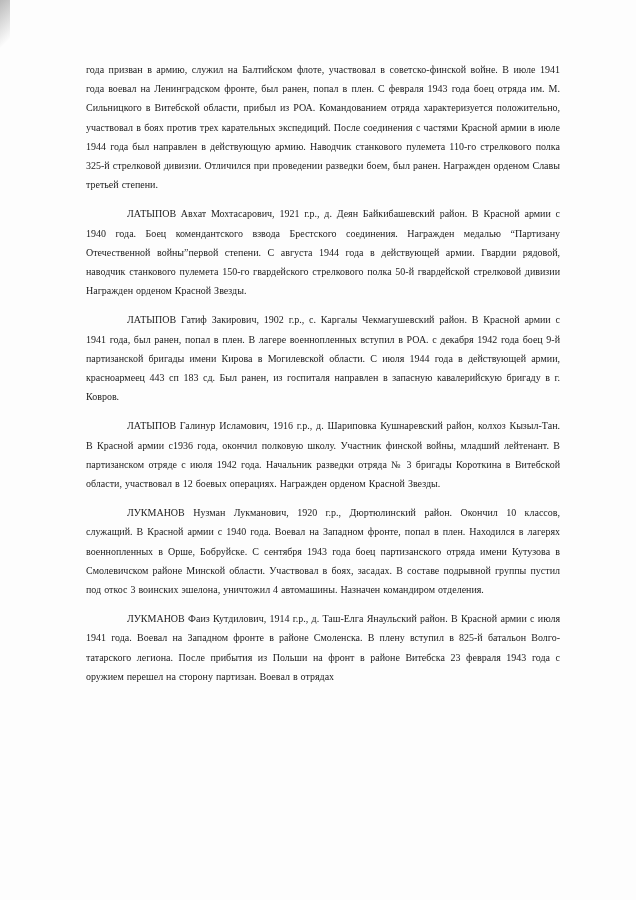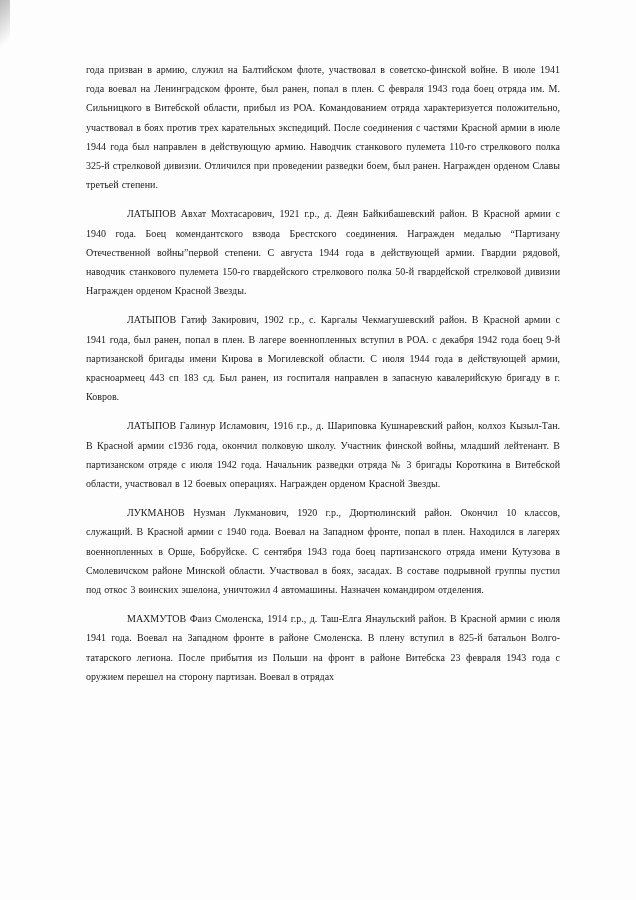--- a/index.html
+++ b/index.html
@@ -61,15 +61,15 @@
 
   <p class="para indented">
     <span class="lead">ЛАТЫПОВ Галинур Исламович,</span><span> 1916 г.р., д. Шариповка Кушнаревский район, колхоз Кызыл-Тан. В Красной армии с1936 года, окончил полковую школу. Участник финской войны, младший лейтенант. В партизанском отряде с июля 1942 года. Начальник разведки отряда № 3 бригады Короткина в Витебской области, участвовал в 12 боевых операциях. Награжден орденом Красной Звезды.</span>
   </p>
 
   <p class="para indented">
     <span class="lead">ЛУКМАНОВ Нузман Лукманович,</span><span> 1920 г.р., Дюртюлинский район. Окончил 10 классов, служащий. В Красной армии с 1940 года. Воевал на Западном фронте, попал в плен. Находился в лагерях военнопленных в Орше, Бобруйске. С сентября 1943 года боец партизанского отряда имени Кутузова в Смолевичском районе Минской области. Участвовал в боях, засадах. В составе подрывной группы пустил под откос 3 воинских эшелона, уничтожил 4 автомашины. Назначен командиром отделения.</span>
   </p>
 
   <p class="para indented">
-    <span class="lead">МАХМУТОВ Фаиз Смоленска,</span><span> 1914 г.р., д. Таш-Елга Янаульский район. В Красной армии с июля 1941 года. Воевал на Западном фронте в районе Смоленска. В плену вступил в 825-й батальон Волго-татарского легиона. После прибытия из Польши на фронт в районе Витебска 23 февраля 1943 года с оружием перешел на сторону партизан. Воевал в отрядах</span>
+    <span class="lead">ЛУКМАНОВ Фаиз Кутдилович,</span><span> 1914 г.р., д. Таш-Елга Янаульский район. В Красной армии с июля 1941 года. Воевал на Западном фронте в районе Смоленска. В плену вступил в 825-й батальон Волго-татарского легиона. После прибытия из Польши на фронт в районе Витебска 23 февраля 1943 года с оружием перешел на сторону партизан. Воевал в отрядах</span>
   </p>
 </div>
 
 </body></html>

